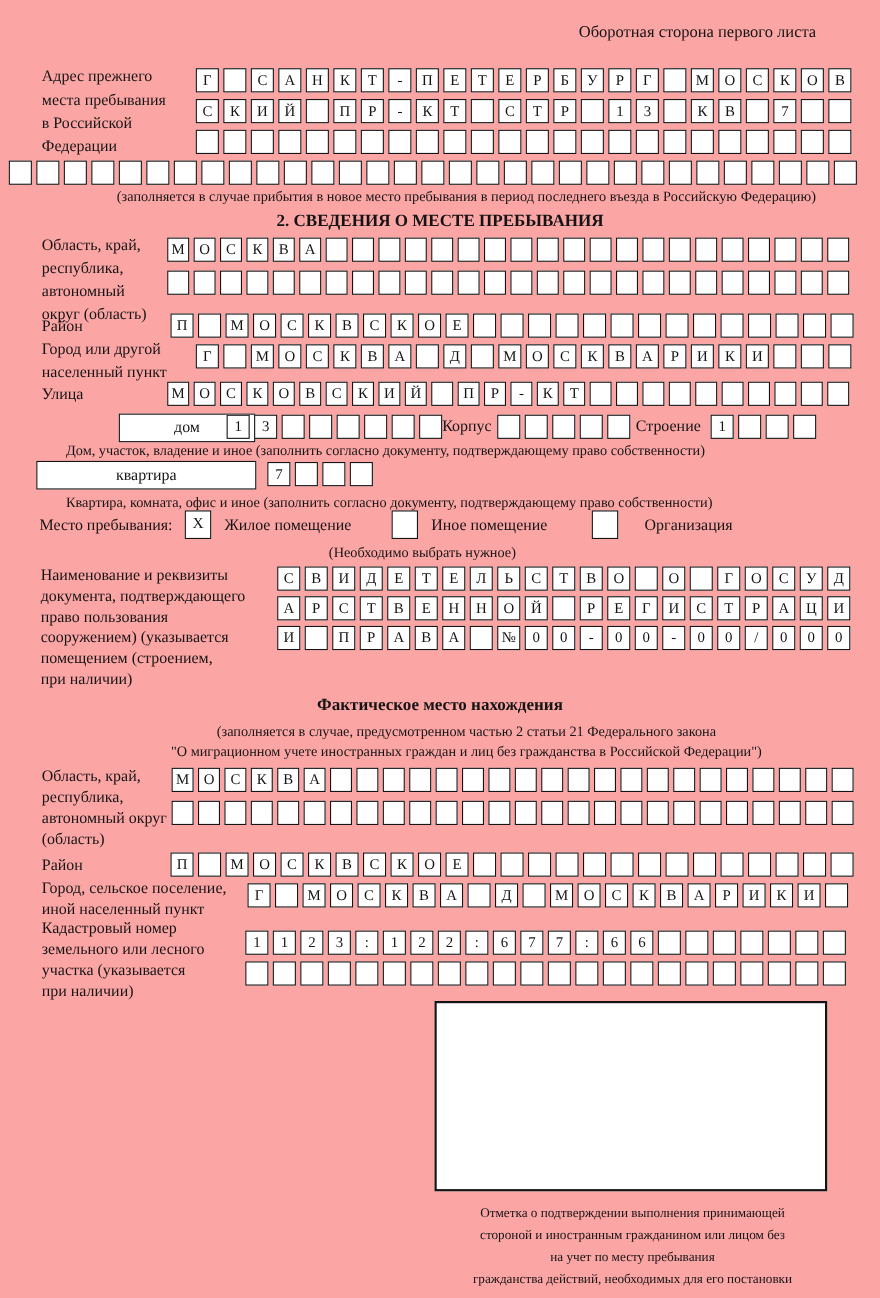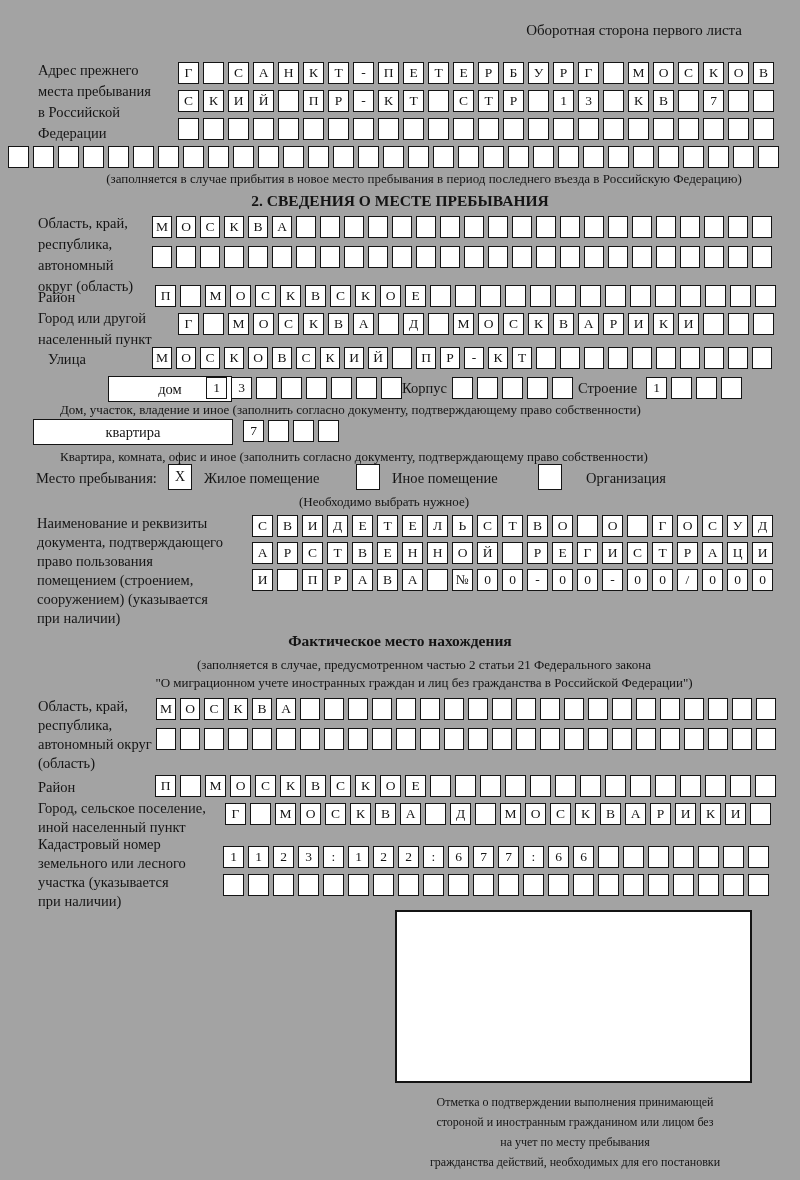--- a/index.html
+++ b/index.html
@@ -1,17 +1,17 @@
 <!DOCTYPE html>
 <html><head>
 <meta charset="utf-8">
 <style>
   html,body{margin:0;padding:0;background:#fff;}
   #page{
-    position:relative;width:800px;height:1180px;background:#a3a3a3;
+    position:relative;width:800px;height:1180px;background:#fca5a5;
     font-family:"Liberation Serif","DejaVu Serif",serif;color:#141414;
     overflow:hidden;
   }
   .abs{position:absolute;}
   .corner{font-size:15px;}
   .lbl{font-size:14.5px;line-height:21px;}
   .lbl-tight{font-size:14.5px;line-height:19px;}
   .cap{font-size:13px;margin-left:24px;}
   .title{font-size:15.5px;font-weight:bold;text-align:center;width:800px;}
   .boxrow{display:flex;gap:4px;}
@@ -280,21 +280,21 @@
       <span class="cbox">А</span>
       <span class="cbox">Р</span>
       <span class="cbox">И</span>
       <span class="cbox">К</span>
       <span class="cbox">И</span>
       <span class="cbox"></span>
       <span class="cbox"></span>
       <span class="cbox"></span>
     </div>
 
-  <div class="abs lbl" style="left:48px;top:349px;">Улица</div>
+  <div class="abs lbl" style="left:38px;top:349px;">Улица</div>
   <div class="abs boxrow tight" style="left:152px;top:347px;">
       <span class="cbox">М</span>
       <span class="cbox">О</span>
       <span class="cbox">С</span>
       <span class="cbox">К</span>
       <span class="cbox">О</span>
       <span class="cbox">В</span>
       <span class="cbox">С</span>
       <span class="cbox">К</span>
       <span class="cbox">И</span>
@@ -364,22 +364,22 @@
   <div class="abs chk" style="left:356px;top:464px;"></div>
   <div class="abs inline-lbl" style="left:392px;top:470px;">Иное помещение</div>
   <div class="abs chk" style="left:538px;top:464px;"></div>
   <div class="abs inline-lbl" style="left:586px;top:470px;">Организация</div>
   <div class="abs cap center" style="left:160px;top:494px;width:400px;">(Необходимо выбрать нужное)</div>
 
   <div class="abs lbl-tight" style="left:37px;top:514px;width:210px;">
       <div>Наименование и реквизиты</div>
       <div>документа, подтверждающего</div>
       <div>право пользования</div>
+      <div>сооружением) (указывается</div>
       <div>помещением (строением,</div>
-      <div>сооружением) (указывается</div>
       <div>при наличии)</div>
     </div>
   <div class="abs boxrow" style="left:252px;top:515px;">
       <span class="cbox">С</span>
       <span class="cbox">В</span>
       <span class="cbox">И</span>
       <span class="cbox">Д</span>
       <span class="cbox">Е</span>
       <span class="cbox">Т</span>
       <span class="cbox">Е</span>

